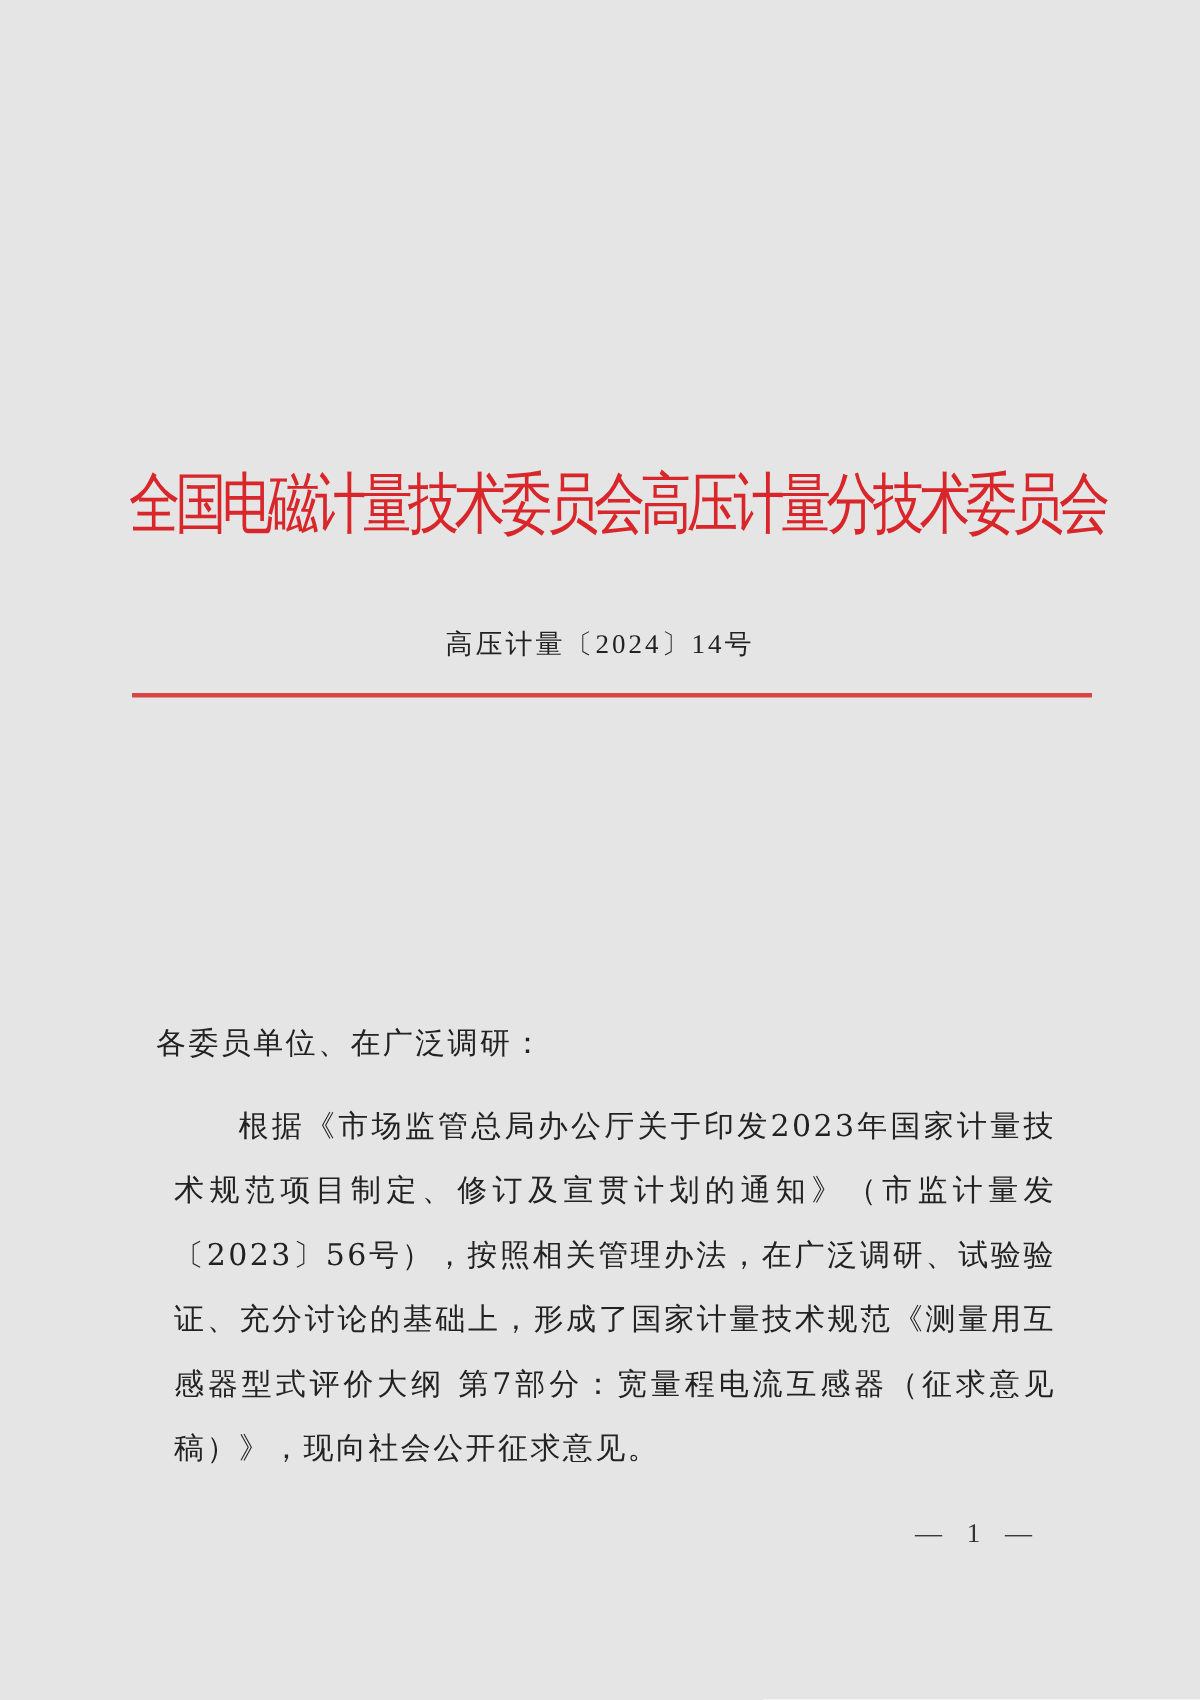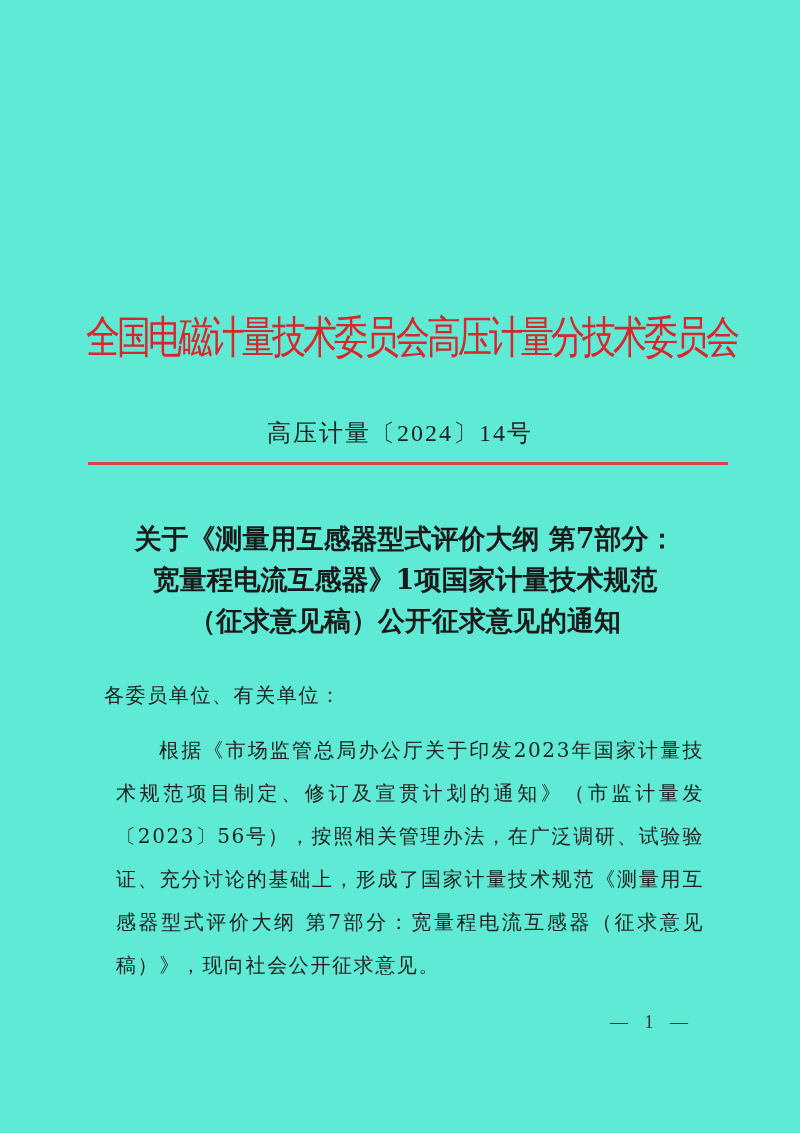--- a/index.html
+++ b/index.html
@@ -11,21 +11,21 @@
       width: 800px;
       height: 1133px;
       position: relative;
       overflow: hidden;
       font-family: "DejaVu Serif", "Liberation Serif", serif;
       color: #1a1a1a;
     }
     .page {
       position: absolute;
       inset: 0;
-      background: #5eead4;
+      background: #e5e5e5;
     }
     .org-header {
       position: absolute;
       left: 86px;
       top: 300px;
       width: 640px;
       text-align: center;
       color: #d8262a;
       font-family: "DejaVu Serif", "Liberation Serif", serif;
       font-size: 34px;
@@ -34,21 +34,21 @@
       transform: scaleY(1.3);
       transform-origin: center top;
       white-space: nowrap;
     }
     .doc-number {
       position: absolute;
       left: 0;
       width: 800px;
       top: 417px;
       text-align: center;
-      font-size: 24px;
+      font-size: 18px;
       letter-spacing: 2px;
       color: #222;
       font-family: "Liberation Serif", "DejaVu Serif", serif;
     }
     .red-rule {
       position: absolute;
       left: 88px;
       top: 462px;
       width: 640px;
       height: 3px;
@@ -98,26 +98,21 @@
 <body>
 
 <div class="page">
 
   <div class="org-header">全国电磁计量技术委员会高压计量分技术委员会</div>
 
   <div class="doc-number">高压计量〔2024〕14号</div>
 
   <div class="red-rule"></div>
 
-  <div class="title">
-    <span class="line">关于《测量用互感器型式评价大纲 第7部分：</span>
-    <span class="line">宽量程电流互感器》1项国家计量技术规范</span>
-    <span class="line">（征求意见稿）公开征求意见的通知</span>
-  </div>
 
   <div class="body-text">
-    <p class="salutation">各委员单位、有关单位：</p>
+    <p class="salutation">各委员单位、在广泛调研：</p>
     <p class="para">根据《市场监管总局办公厅关于印发2023年国家计量技术规范项目制定、修订及宣贯计划的通知》（市监计量发〔2023〕56号），按照相关管理办法，在广泛调研、试验验证、充分讨论的基础上，形成了国家计量技术规范《测量用互感器型式评价大纲 第7部分：宽量程电流互感器（征求意见稿）》，现向社会公开征求意见。</p>
   </div>
 
   <div class="page-number">— 1 —</div>
 
 </div>
 
 </body></html>

